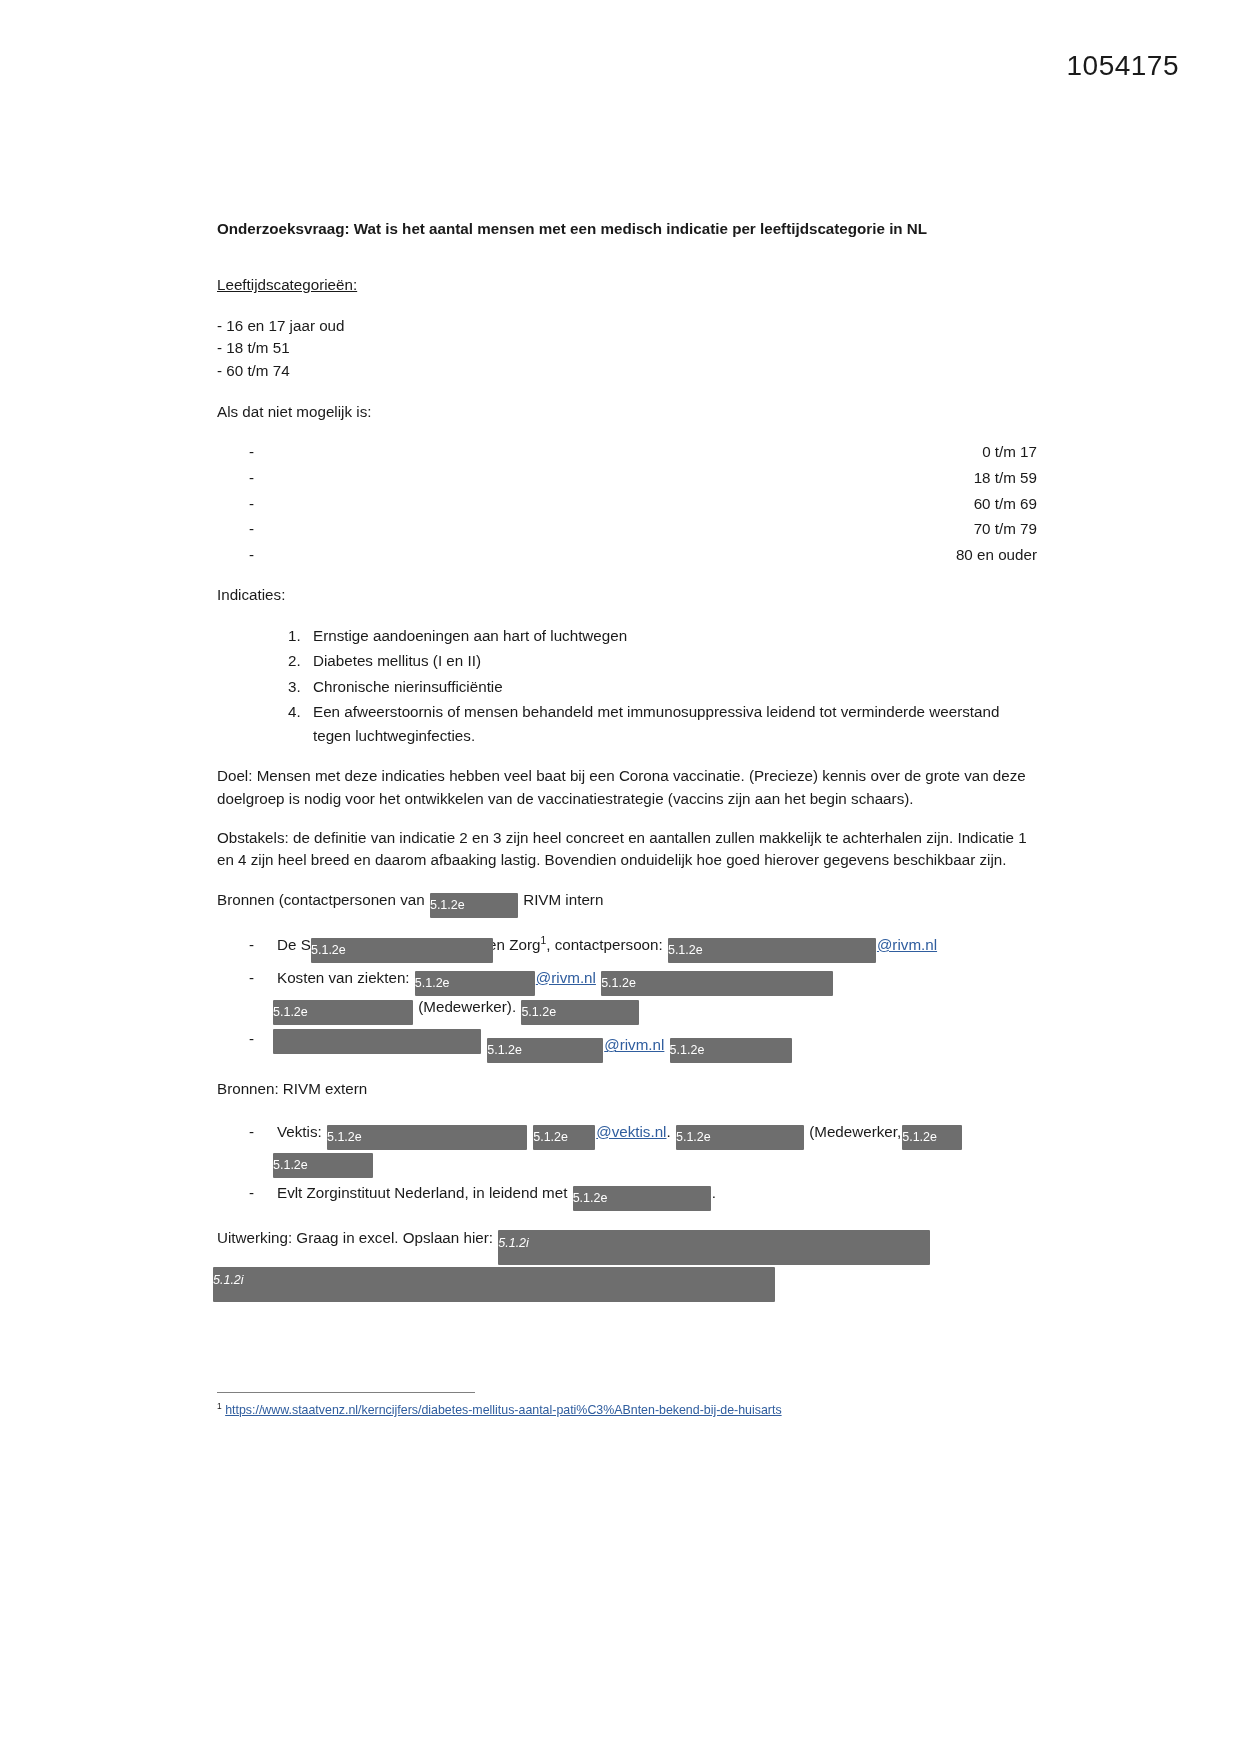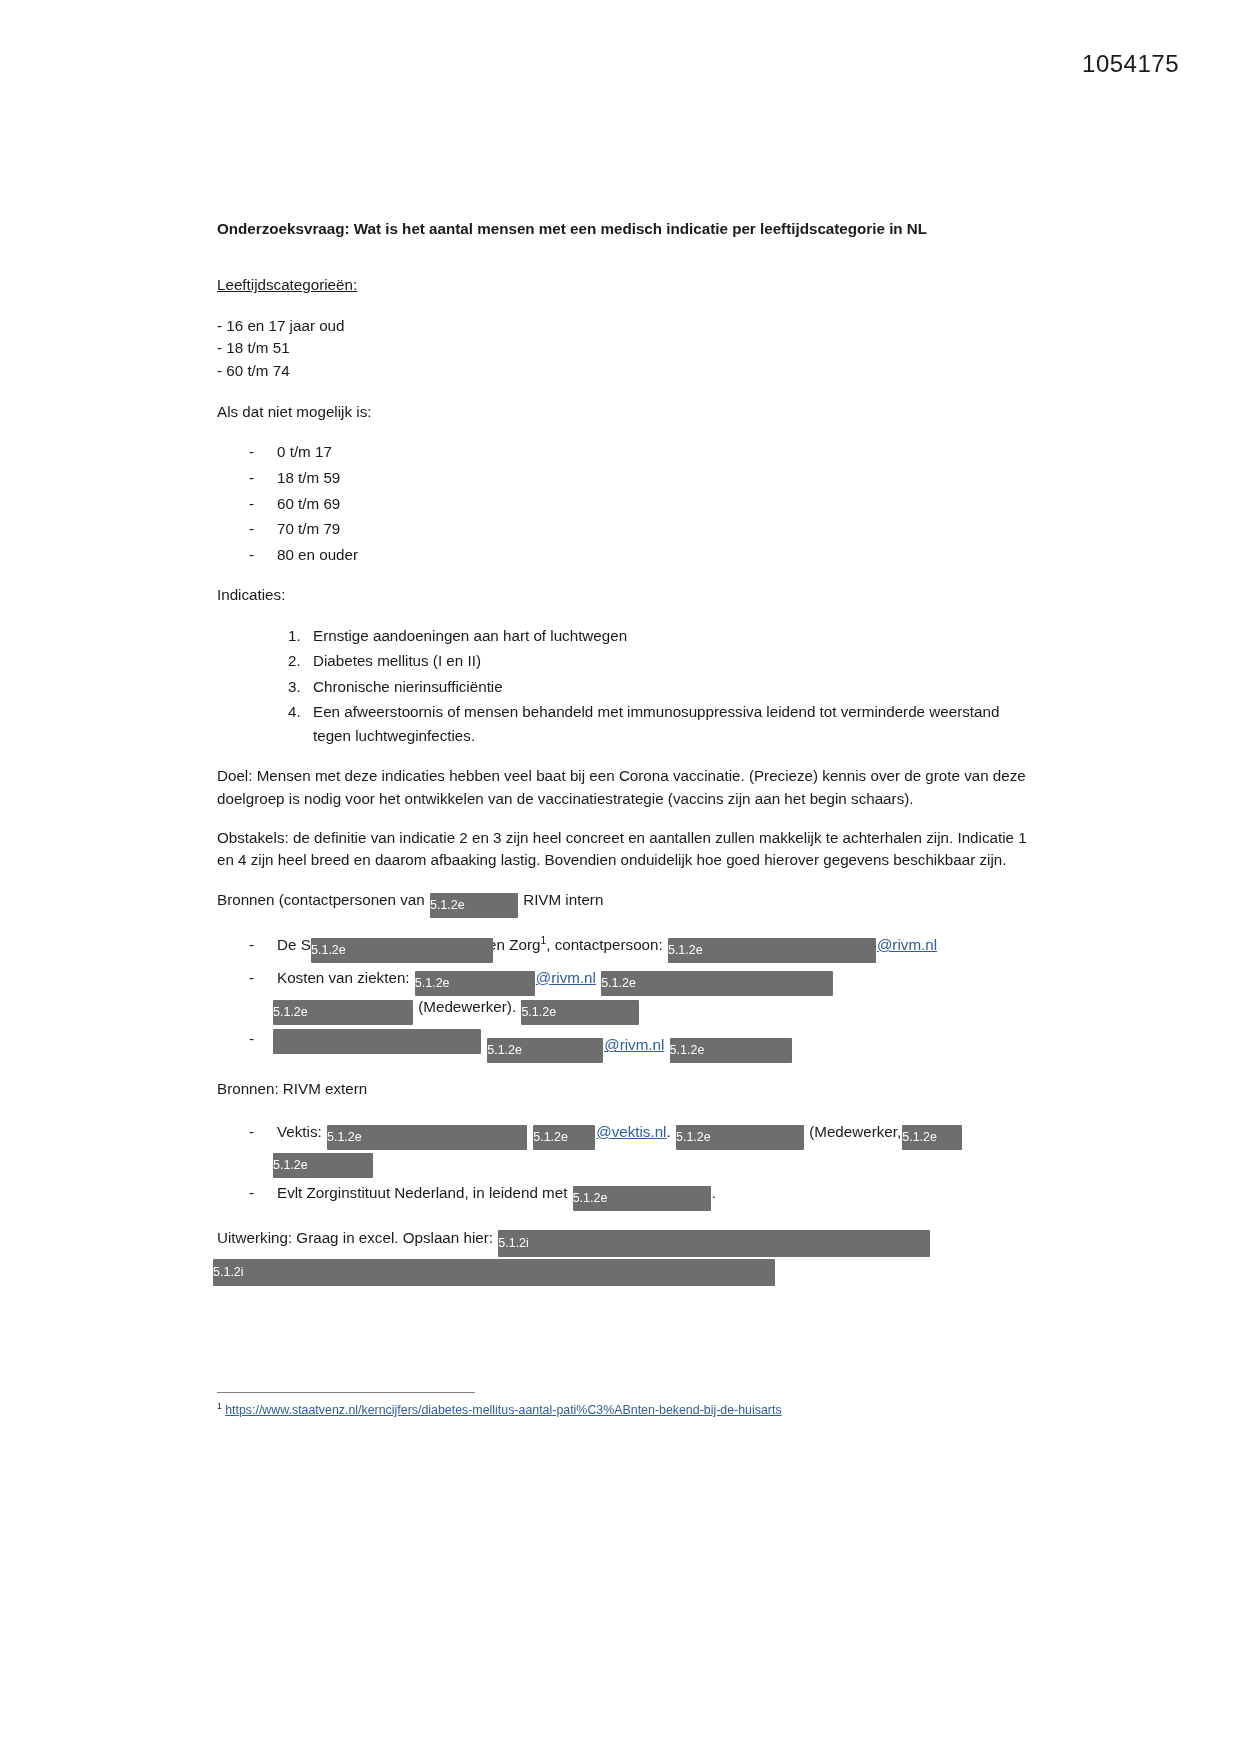--- a/index.html
+++ b/index.html
@@ -20,21 +20,21 @@
     top: 0; left: 0;
     width: 1241px;
     height: 1754px;
     background: #fff;
     overflow: hidden;
   }
   .doc-number {
     position: absolute;
     top: 50px;
     right: 62px;
-    font-size: 24px;
+    font-size: 28px;
     letter-spacing: 0.5px;
     color: #1a1a1a;
   }
   .content {
     position: absolute;
     left: 217px;
     top: 218px;
     width: 820px;
     font-size: 15.2px;
     line-height: 1.47;
@@ -62,20 +62,21 @@
     margin: 0 0 18px 0;
     padding-left: 60px;
   }
   ul.dash {
     list-style: none;
   }
   ul.dash > li {
     position: relative;
     margin-bottom: 2px;
     line-height: 1.55;
+    text-align: right;
   }
   ul.dash > li::before {
     content: "-";
     position: absolute;
     left: -28px;
     top: 0;
   }
   ol.num {
     list-style: decimal;
     padding-left: 88px;
@@ -97,21 +98,22 @@
     vertical-align: baseline;
     line-height: 25px;
     height: 25px;
     border-radius: 1px;
     margin: 0 1px;
     position: relative;
     top: 4px;
   }
   .redaction.tall {
     line-height: 27px;
-    height: 27px;
+    height: 35px;
+    font-style: italic;
   }
   .lnk {
     color: #2f5d9e;
     text-decoration: underline;
   }
   sup {
     font-size: 0.68em;
     vertical-align: super;
     line-height: 0;
   }

